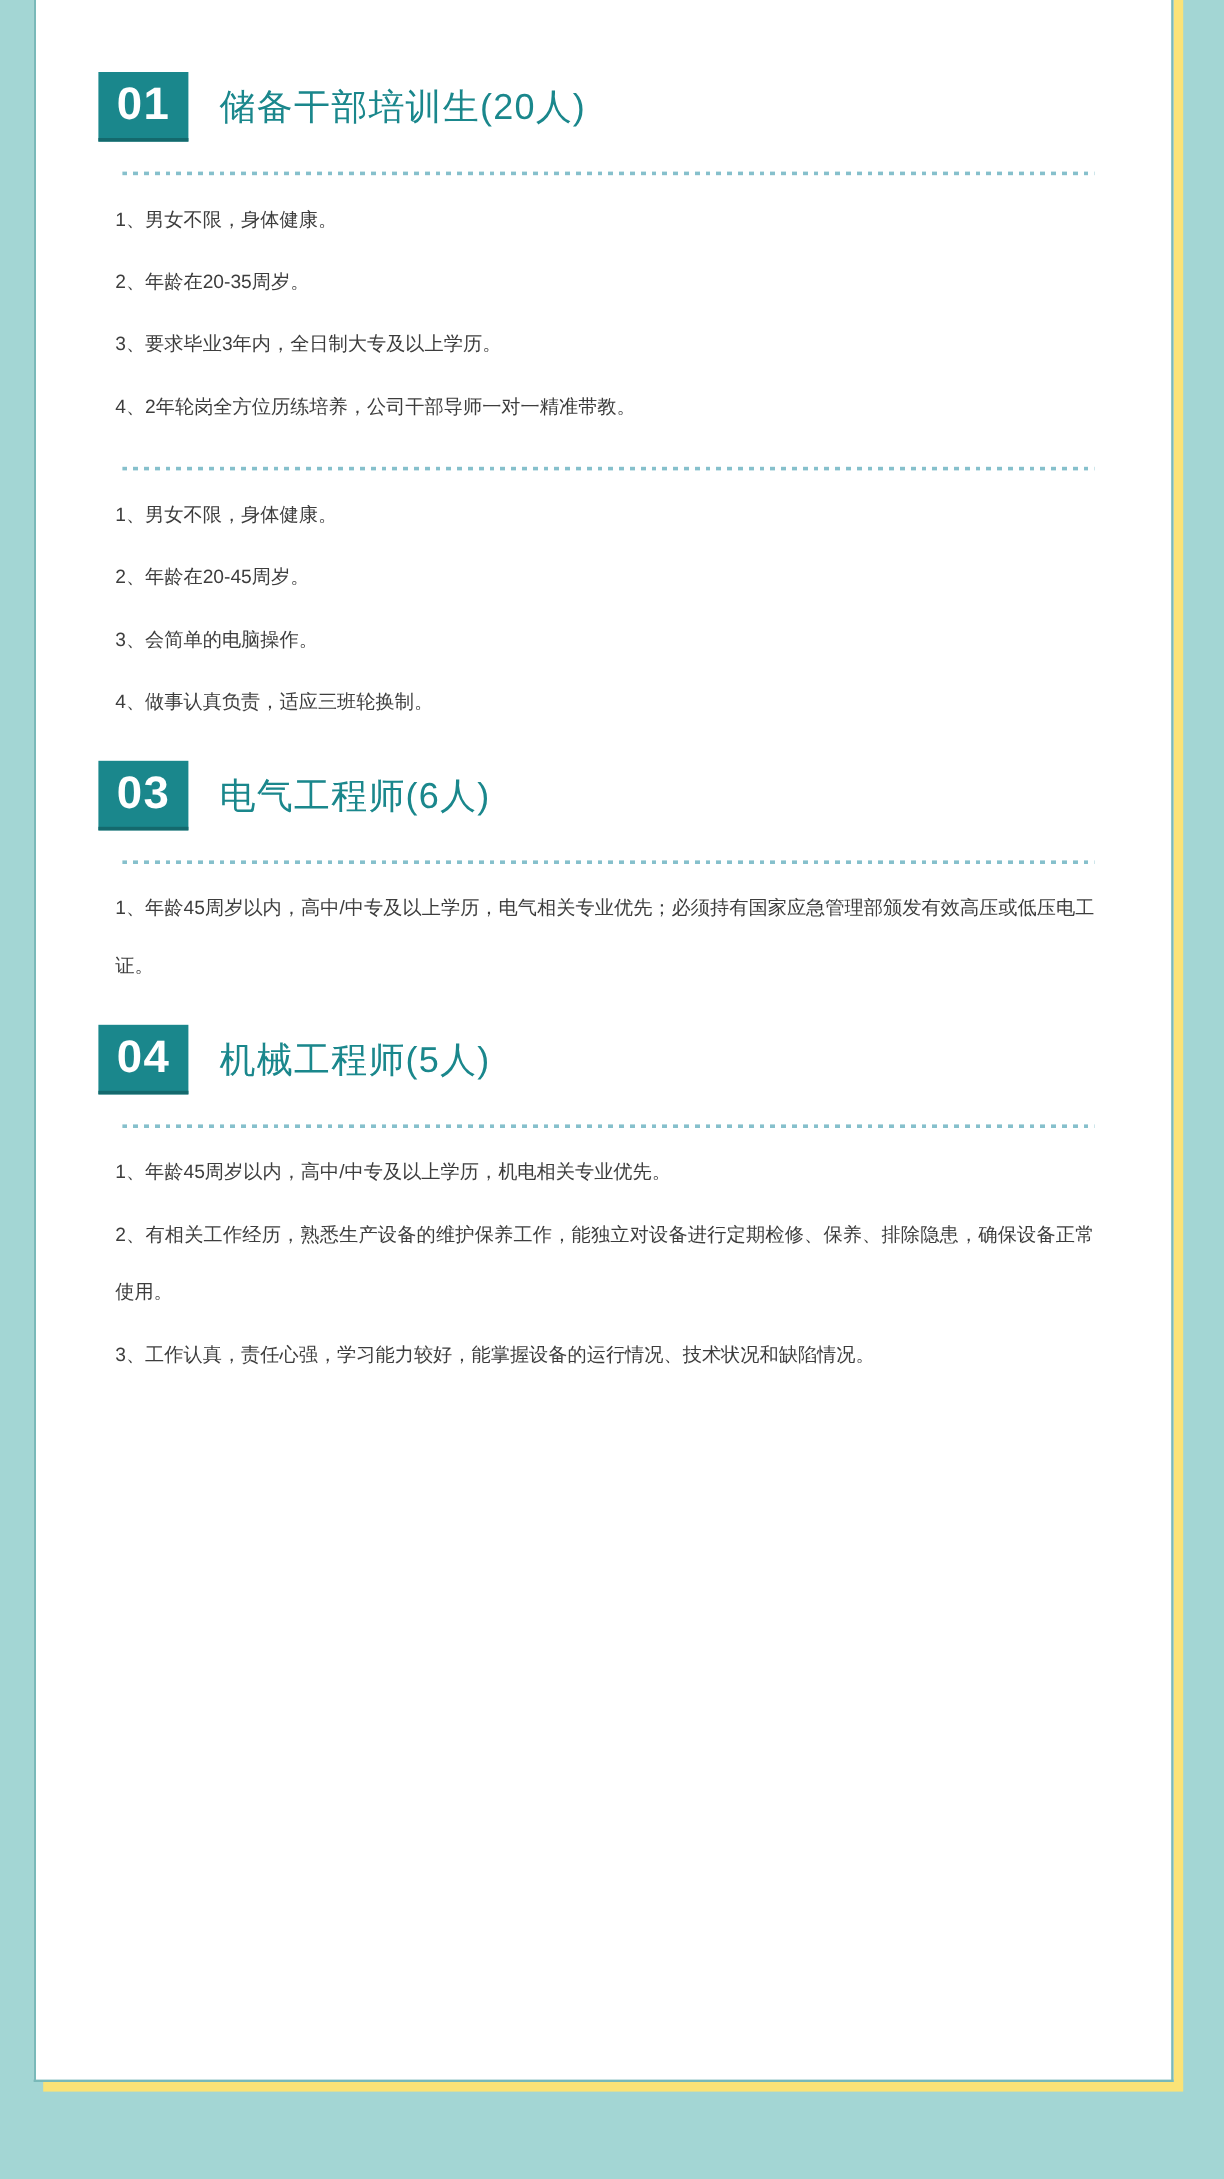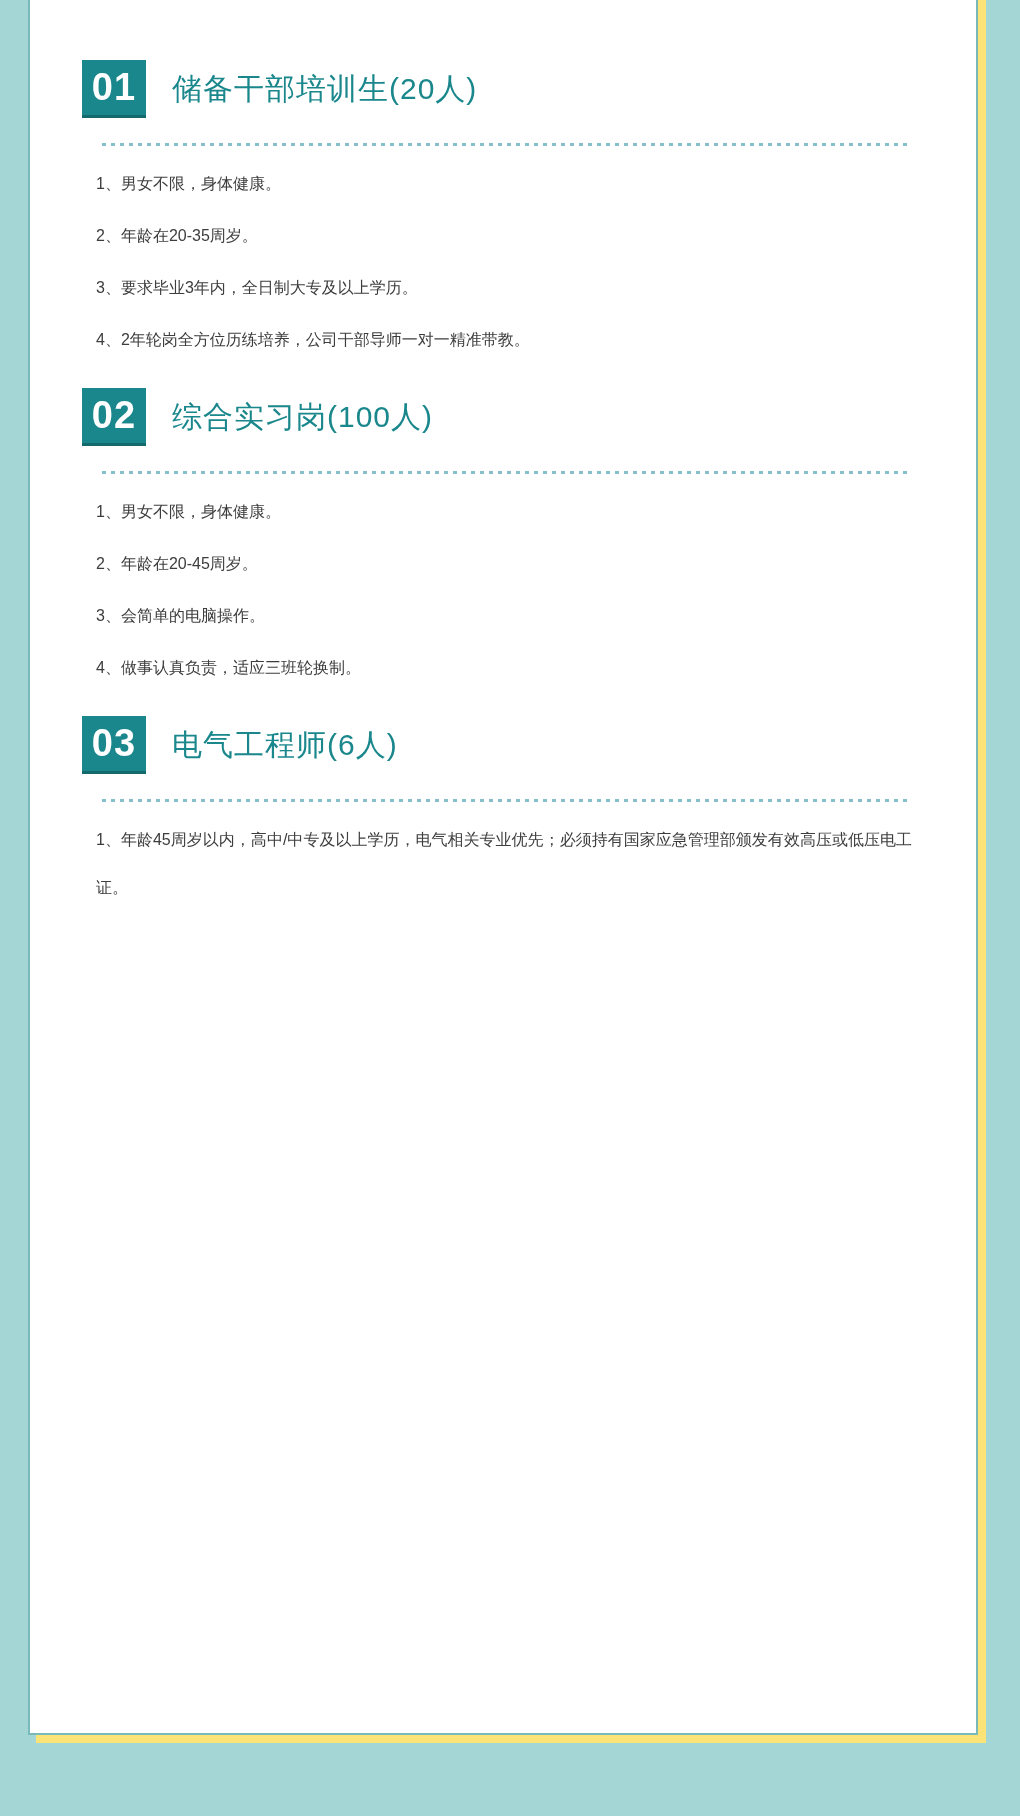--- a/index.html
+++ b/index.html
@@ -29,21 +29,21 @@
   .content {
     padding: 0 64px 0 52px;
   }
   .section { margin-bottom: 24px; }
   .section:first-child { margin-top: 60px; }
   .sec-header {
     display: flex;
     align-items: center;
   }
   .badge {
-    width: 64px; height: 58px;
+    width: 75px; height: 58px;
     background: #1A878C;
     border-bottom: 3px solid #14696D;
     color: #FFFFFF;
     font-size: 38px;
     font-weight: bold;
     display: flex;
     align-items: center;
     justify-content: center;
     letter-spacing: 1px;
     flex: 0 0 auto;
@@ -88,39 +88,47 @@
       <div class="divider"></div>
       <div class="req-list">
         <p>1、男女不限，身体健康。</p>
         <p>2、年龄在20-35周岁。</p>
         <p>3、要求毕业3年内，全日制大专及以上学历。</p>
         <p>4、2年轮岗全方位历练培养，公司干部导师一对一精准带教。</p>
       </div>
     </div>
 
     <div class="section">
-      <div class="sec-header">
-        <div class="badge">02</div>
-        <div class="sec-title">综合实习岗(100人)</div>
-      </div>
       <div class="divider"></div>
       <div class="req-list">
         <p>1、男女不限，身体健康。</p>
         <p>2、年龄在20-45周岁。</p>
         <p>3、会简单的电脑操作。</p>
         <p>4、做事认真负责，适应三班轮换制。</p>
       </div>
     </div>
 
     <div class="section">
       <div class="sec-header">
         <div class="badge">03</div>
         <div class="sec-title">电气工程师(6人)</div>
       </div>
       <div class="divider"></div>
       <div class="req-list">
         <p>1、年龄45周岁以内，高中/中专及以上学历，电气相关专业优先；必须持有国家应急管理部颁发有效高压或低压电工证。</p>
       </div>
     </div>
 
+    <div class="section">
+      <div class="sec-header">
+        <div class="badge">04</div>
+        <div class="sec-title">机械工程师(5人)</div>
+      </div>
+      <div class="divider"></div>
+      <div class="req-list">
+        <p>1、年龄45周岁以内，高中/中专及以上学历，机电相关专业优先。</p>
+        <p>2、有相关工作经历，熟悉生产设备的维护保养工作，能独立对设备进行定期检修、保养、排除隐患，确保设备正常使用。</p>
+        <p>3、工作认真，责任心强，学习能力较好，能掌握设备的运行情况、技术状况和缺陷情况。</p>
+      </div>
+    </div>
 
   </div>
 </div>
 
 </body></html>

